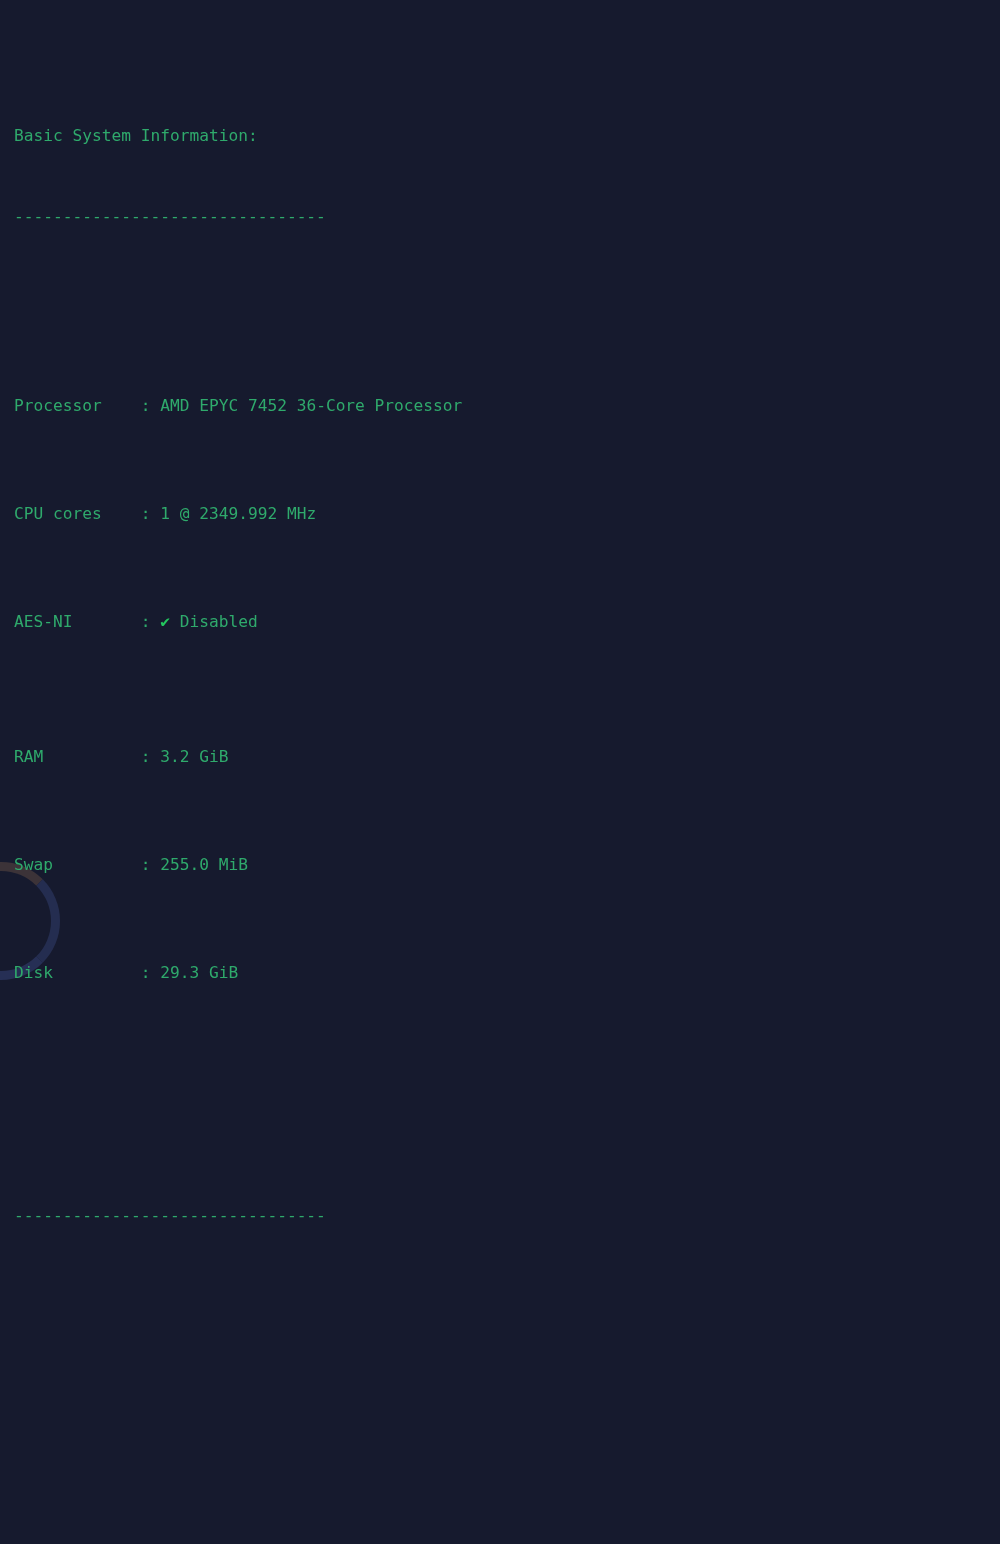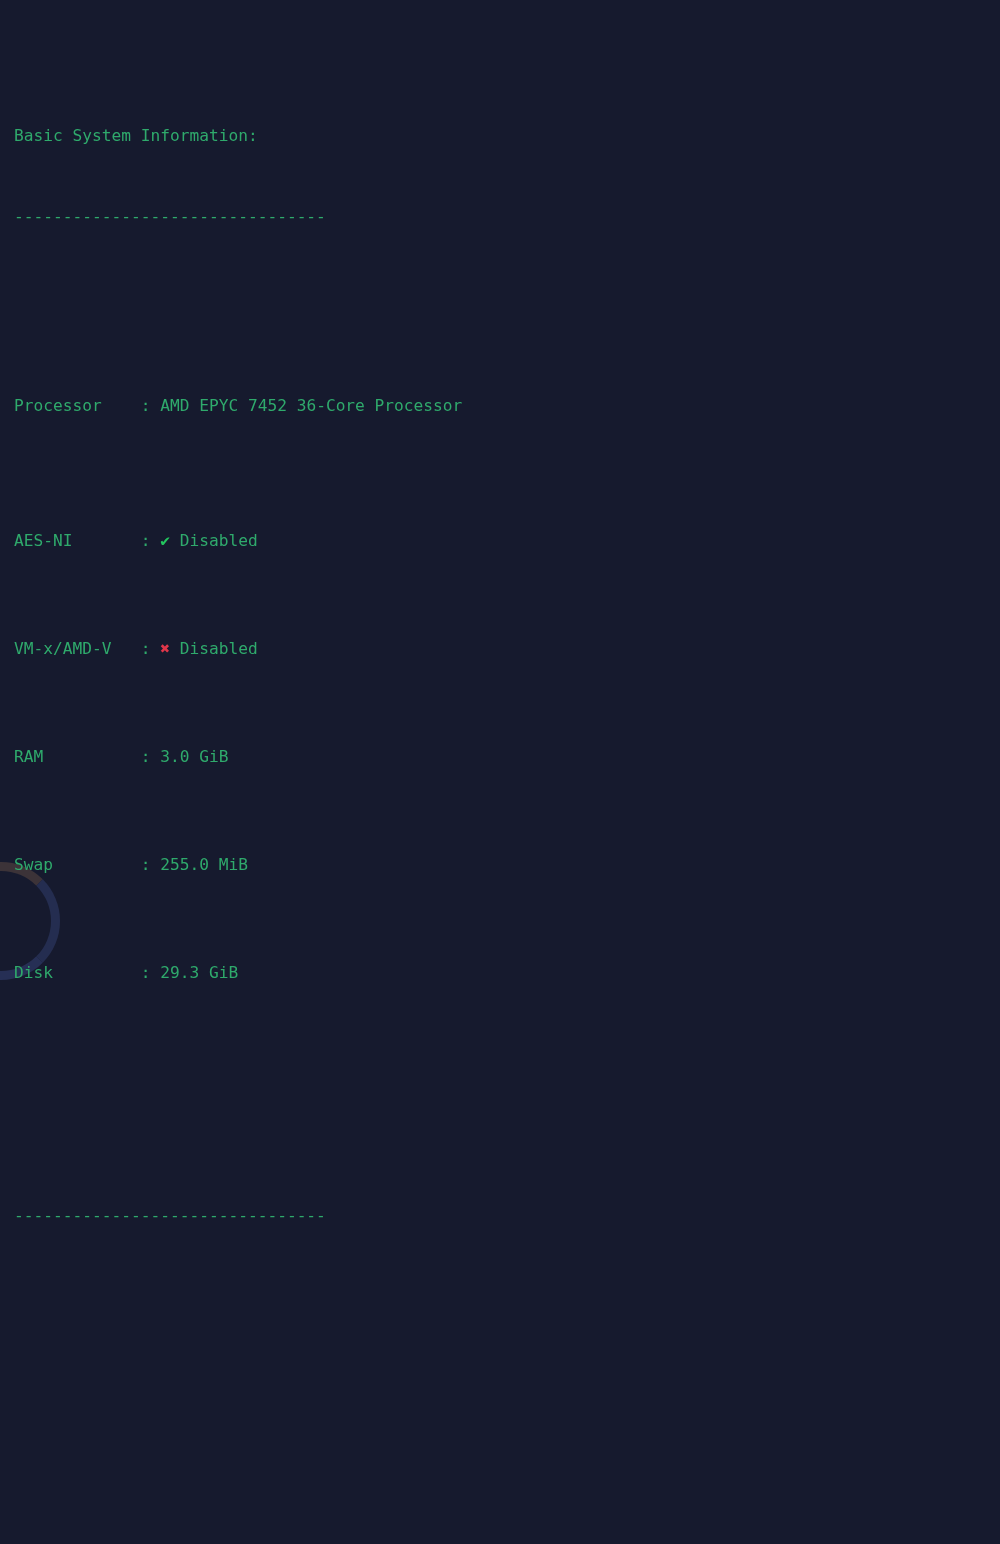--- a/index.html
+++ b/index.html
@@ -66,26 +66,26 @@
 
 <div class="term">
 
   
   <div class="line">Basic System Information:</div>
   <div class="line">--------------------------------</div>
   <div class="blank"></div>
 
   <div class="line"><span>Processor    </span><span>: </span><span>AMD EPYC 7452 36-Core Processor</span></div>
 
+  <div class="line"><span>CPU cores    </span><span>: </span><span>1 @ 2349.992 MHz</span></div>
 
   <div class="line"><span>AES-NI       </span><span>: </span><span class="ok-icon">✔</span><span> Disabled</span></div>
 
-  <div class="line"><span>VM-x/AMD-V   </span><span>: </span><span class="bad-icon">✖</span><span> Disabled</span></div>
 
-  <div class="line"><span>RAM          </span><span>: </span><span>3.0 GiB</span></div>
+  <div class="line"><span>RAM          </span><span>: </span><span>3.2 GiB</span></div>
 
   <div class="line"><span>Swap         </span><span>: </span><span>255.0 MiB</span></div>
 
   <div class="line"><span>Disk         </span><span>: </span><span>29.3 GiB</span></div>
 
   <div class="blank"></div>
 
   
   <div class="line">--------------------------------</div>
   <div class="blank"></div>

